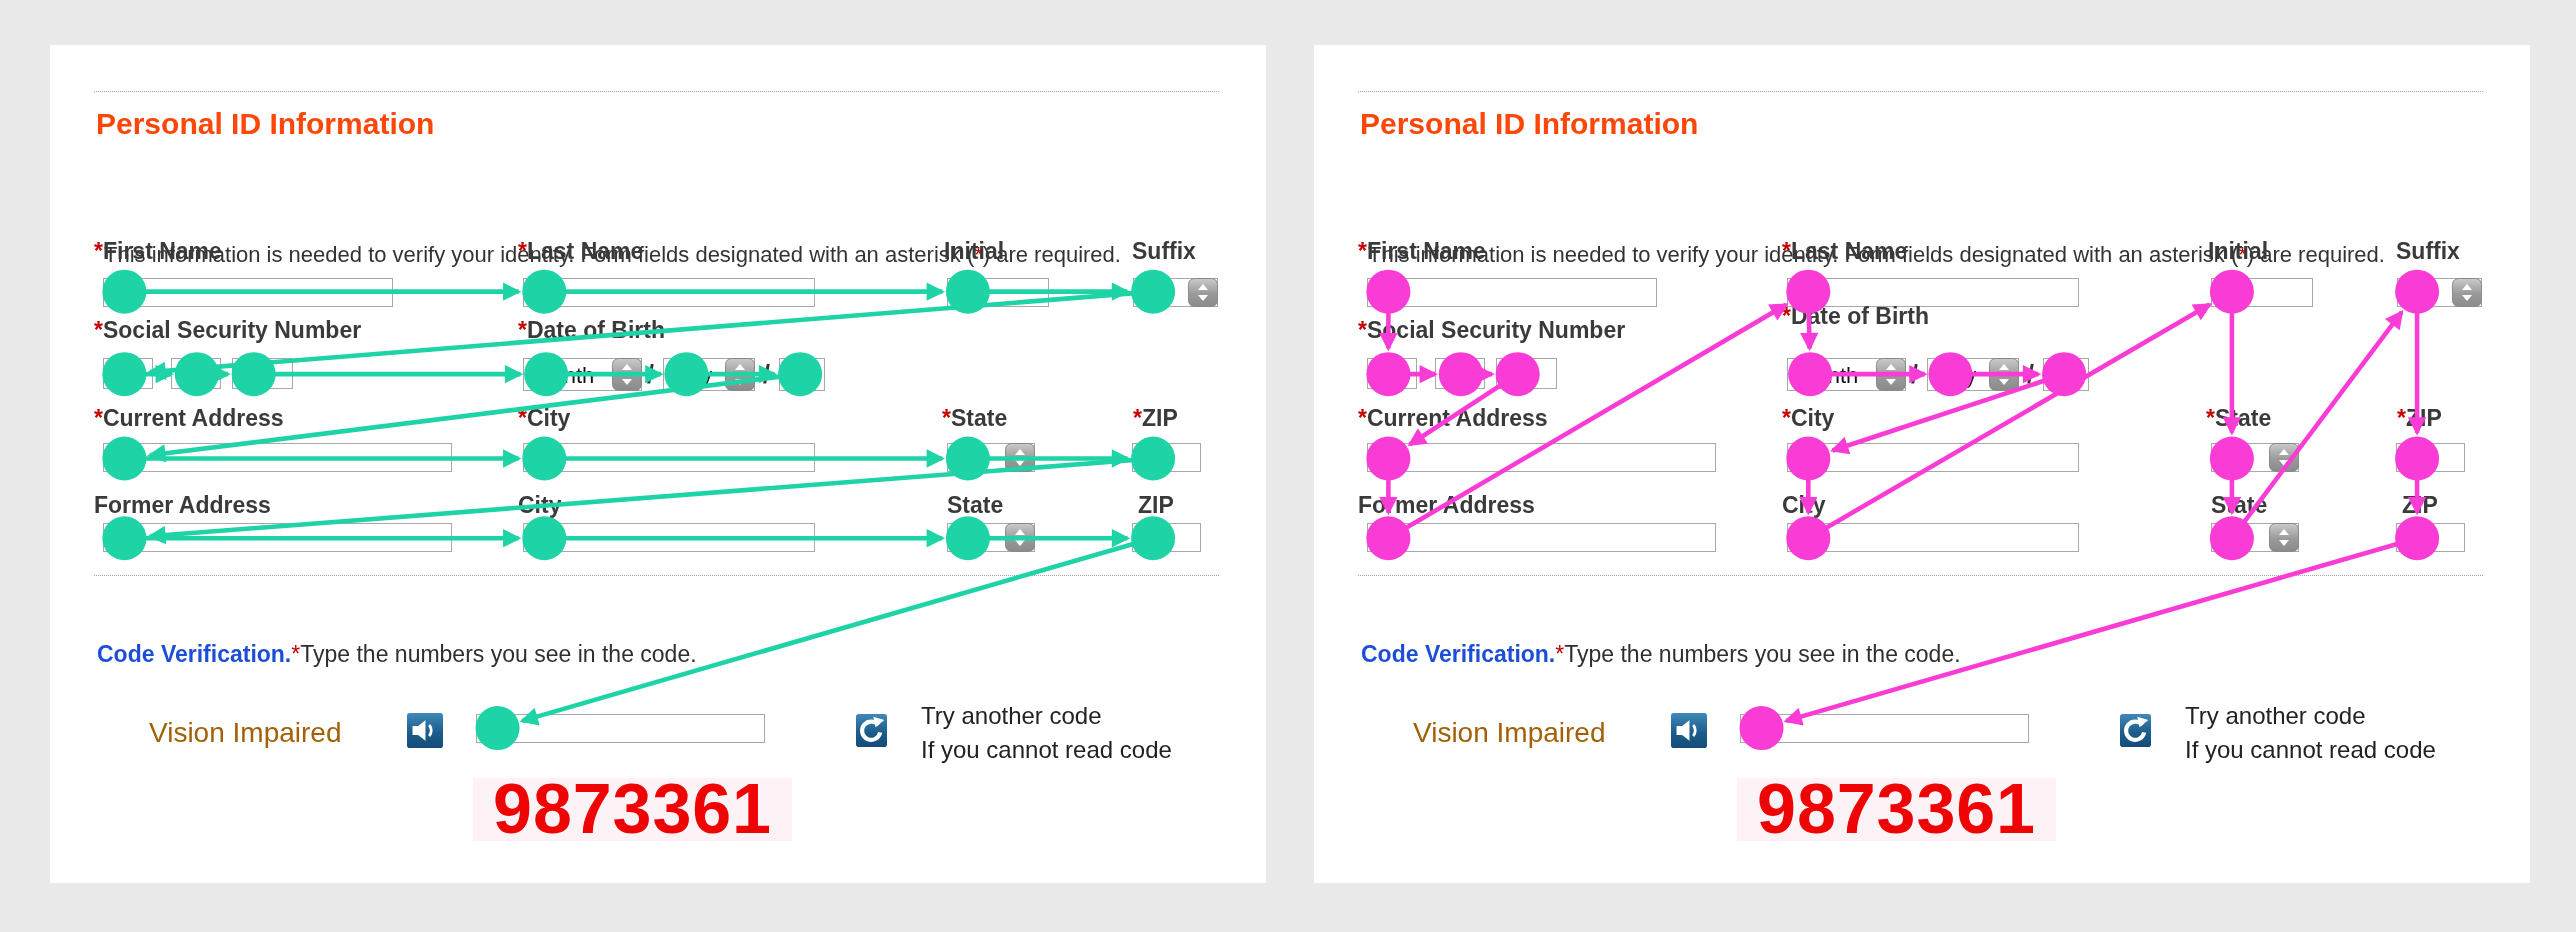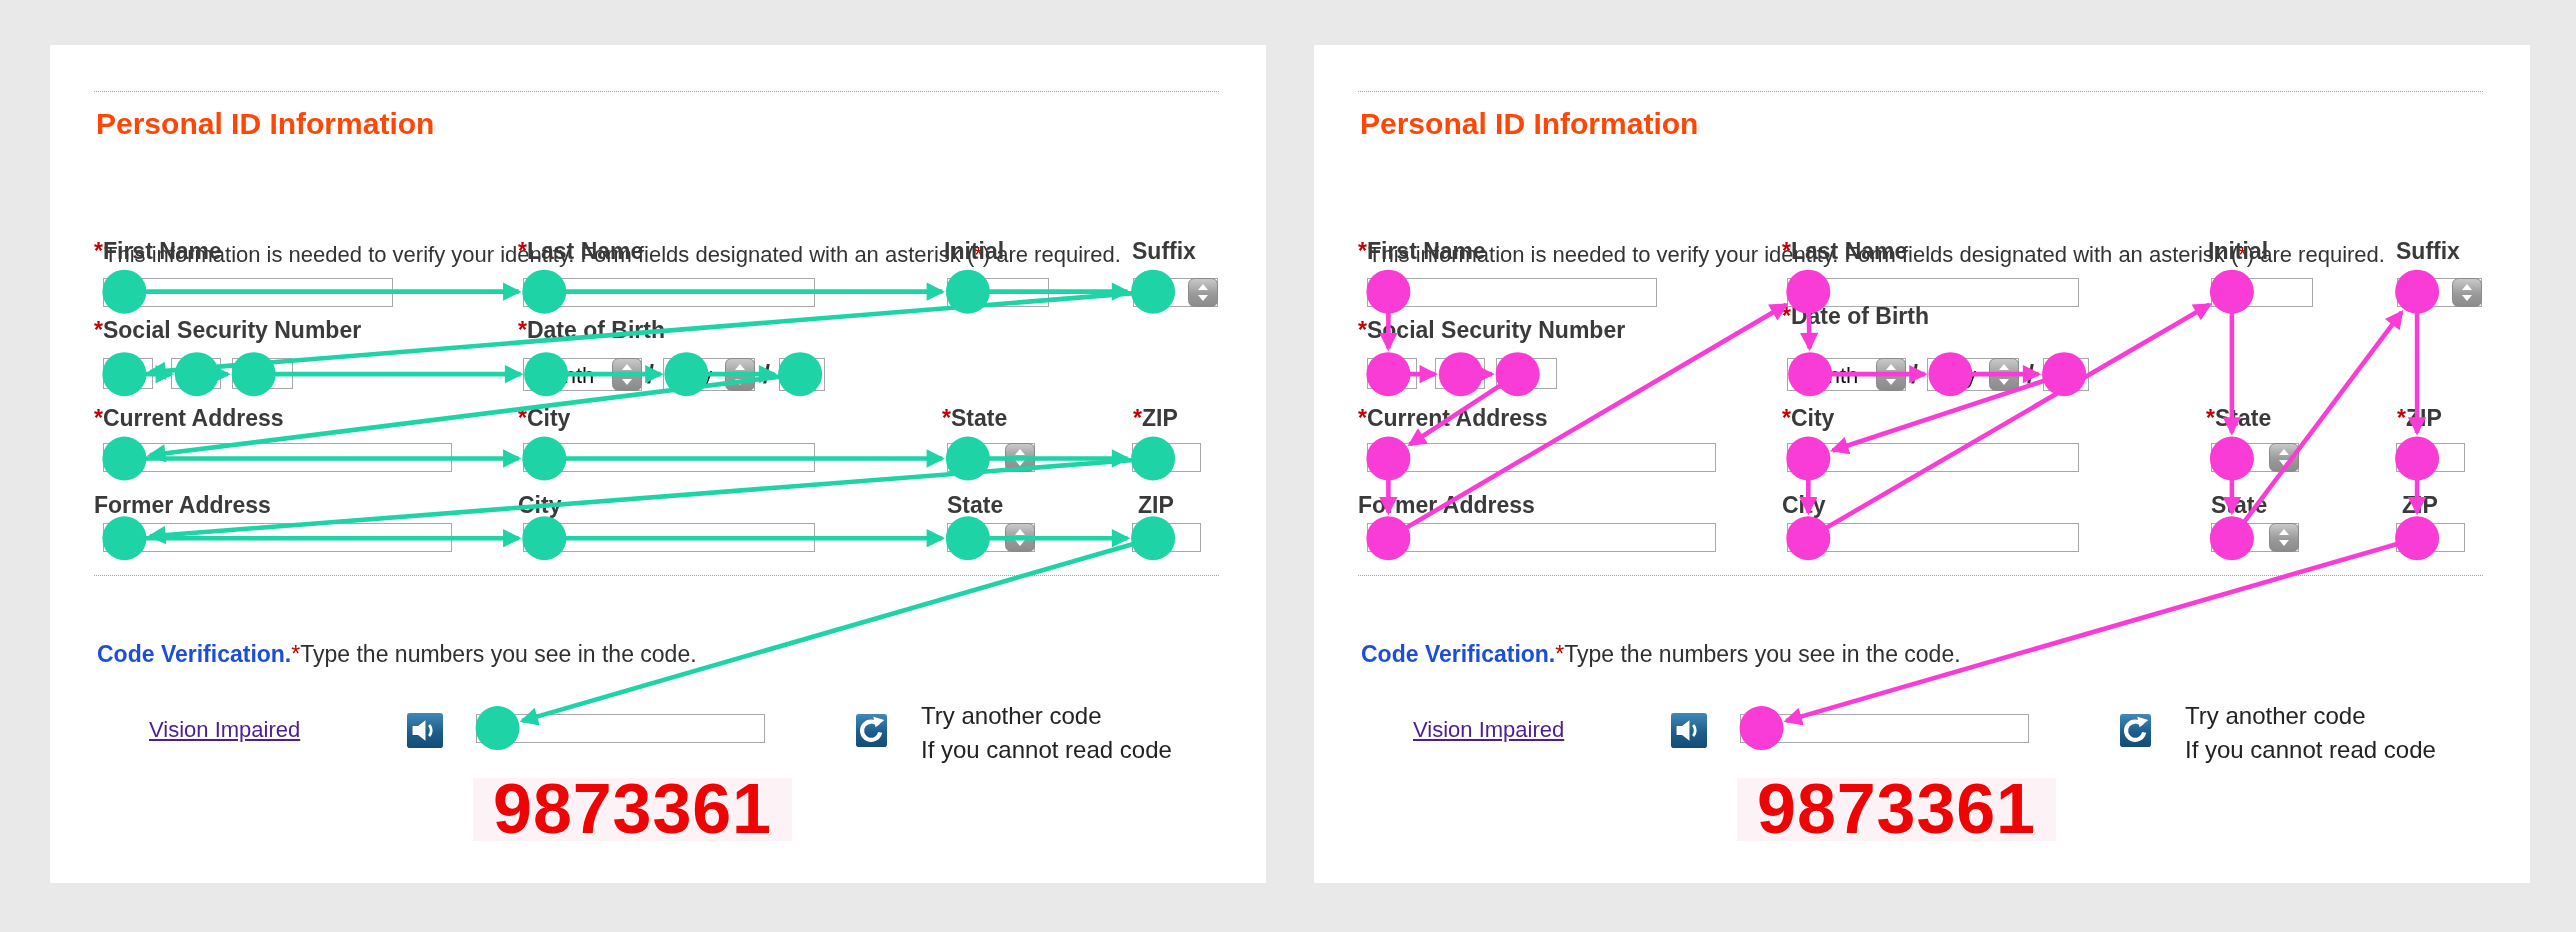--- a/index.html
+++ b/index.html
@@ -24,21 +24,21 @@
   .stepper{position:absolute;right:-0.9px;top:-0.9px;bottom:-0.9px;width:27.5px;
     background:linear-gradient(180deg,#c9c9c9 0%,#9a9a9a 55%,#8b8b8b 100%);
     border-radius:6.4px;border:0.9px solid #8a8a8a;}
   .stepper i{position:absolute;left:50%;transform:translateX(-50%);width:0;height:0;
     border-left:5.5px solid transparent;border-right:5.5px solid transparent;}
   .stepper .up{top:4.6px;border-bottom:6.4px solid #fff;}
   .stepper .dn{bottom:4.6px;border-top:6.4px solid #fff;}
   .slash{font-size:25px;color:#333;font-weight:bold;}
   .code-lead{margin:0;font-size:23px;color:#2f2f2f;white-space:nowrap;}
   .code-lead b{color:#1d4ed8;}
-  .vision{font-size:22px;color:#4c1d95;white-space:nowrap;text-decoration:underline;}
+  .vision{font-size:28px;color:#a16207;white-space:nowrap;}
   .icon-btn{border-radius:2.8px;background:linear-gradient(180deg,#4089b8 0%,#1d5d8c 55%,#134c77 100%);}
   .icon-btn svg{position:absolute;inset:0;width:100%;height:100%;}
   .try-line{font-size:24px;color:#222;white-space:nowrap;}
   .captcha{background:#fdf3f6;font-size:70px;font-weight:bold;letter-spacing:0.9px;
     color:#ee0404;text-align:center;line-height:63px;font-family:"Liberation Sans",sans-serif;}
   svg.overlay{position:absolute;left:0;top:0;width:1216px;height:838px;pointer-events:none;}
 </style>
 </head>
 <body>
 

